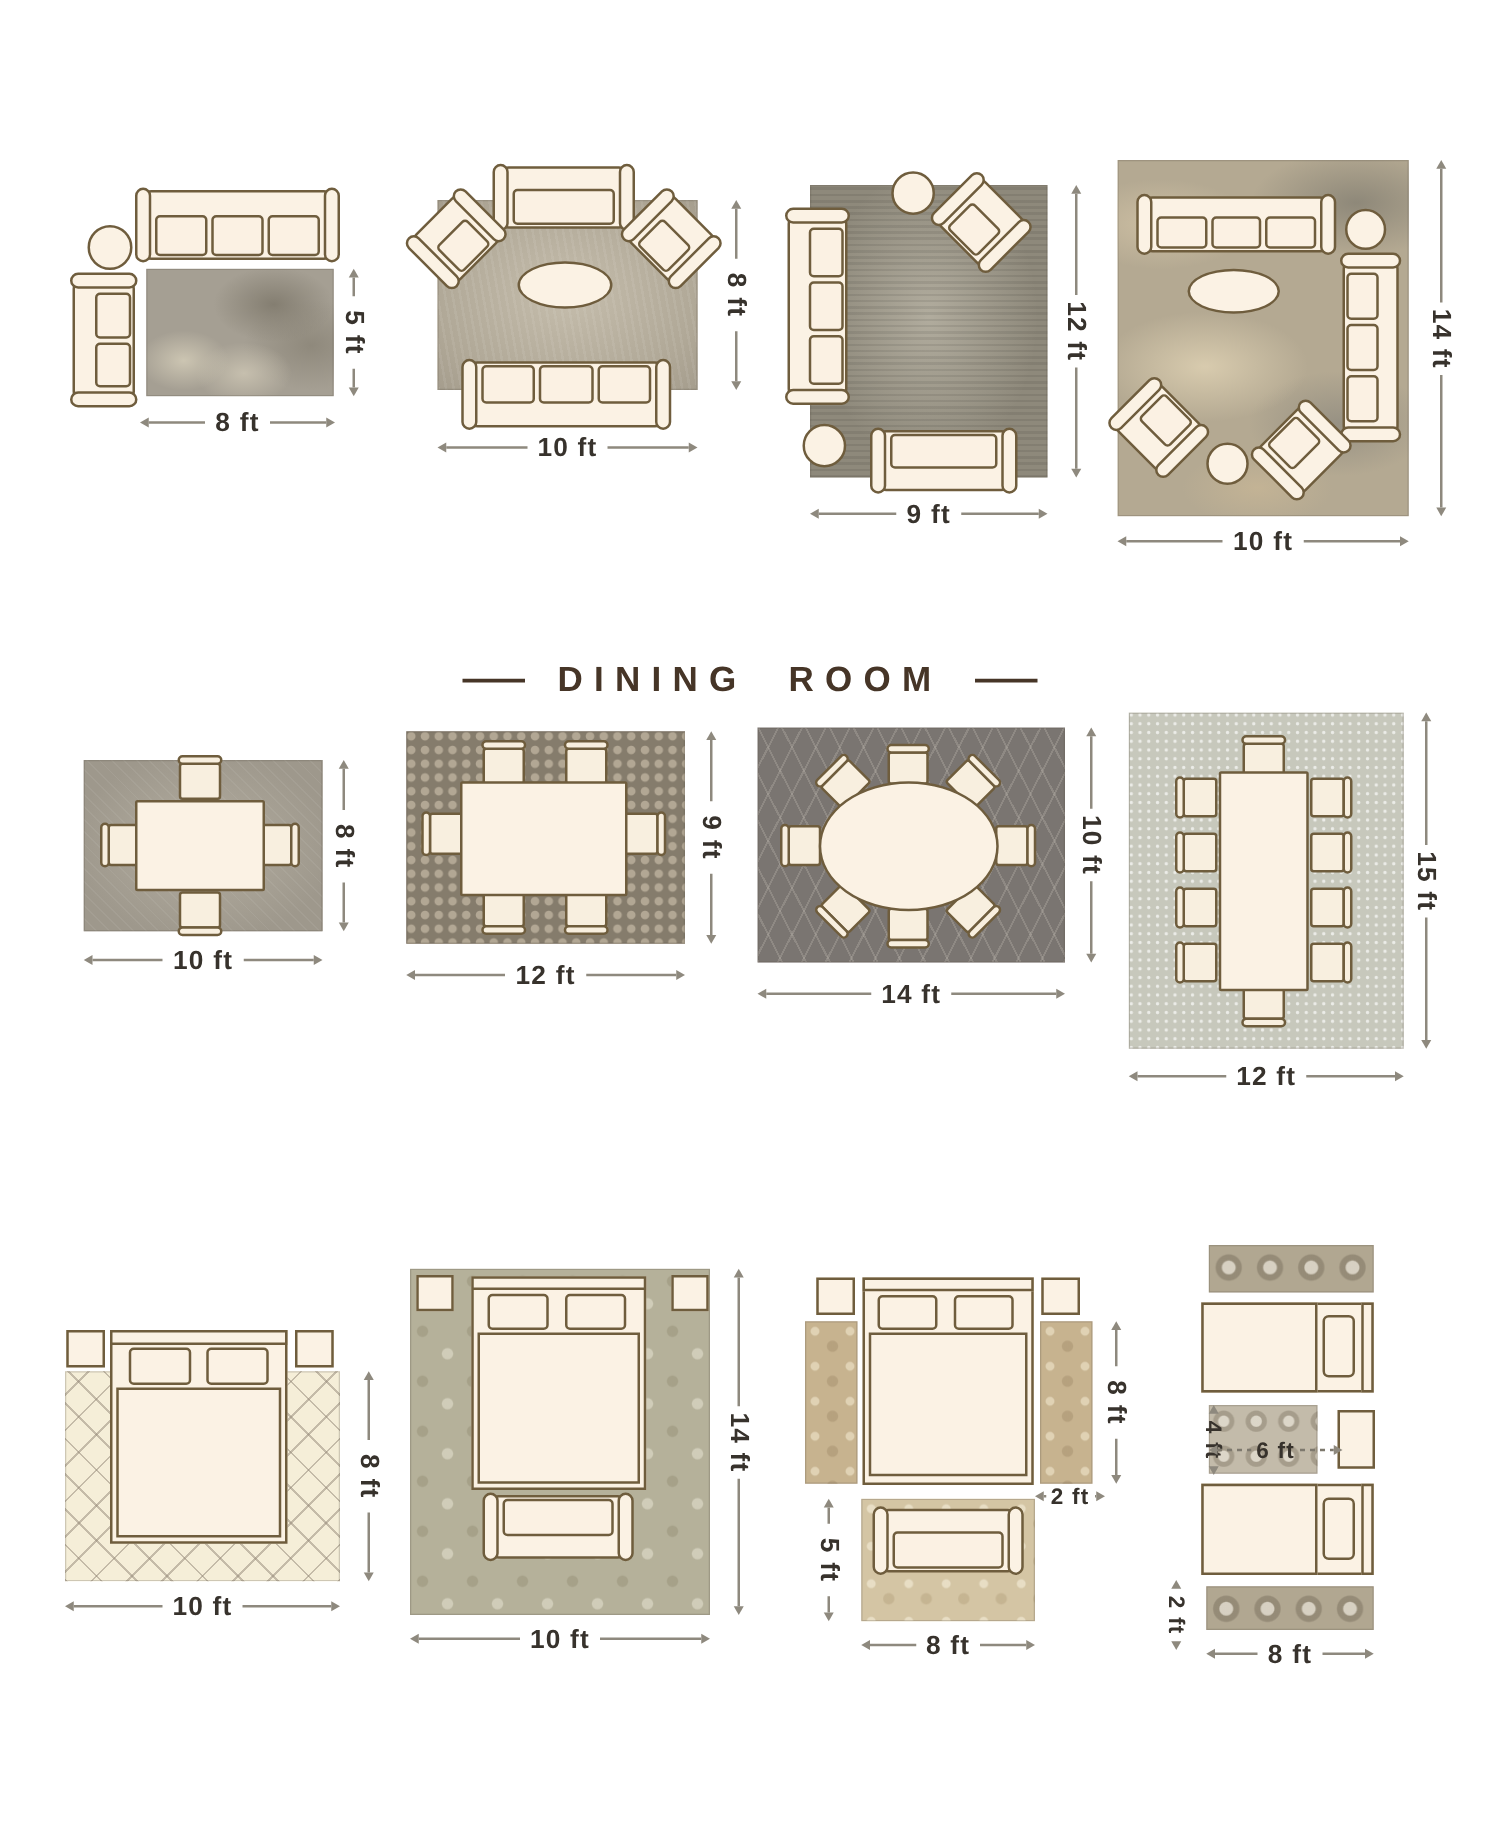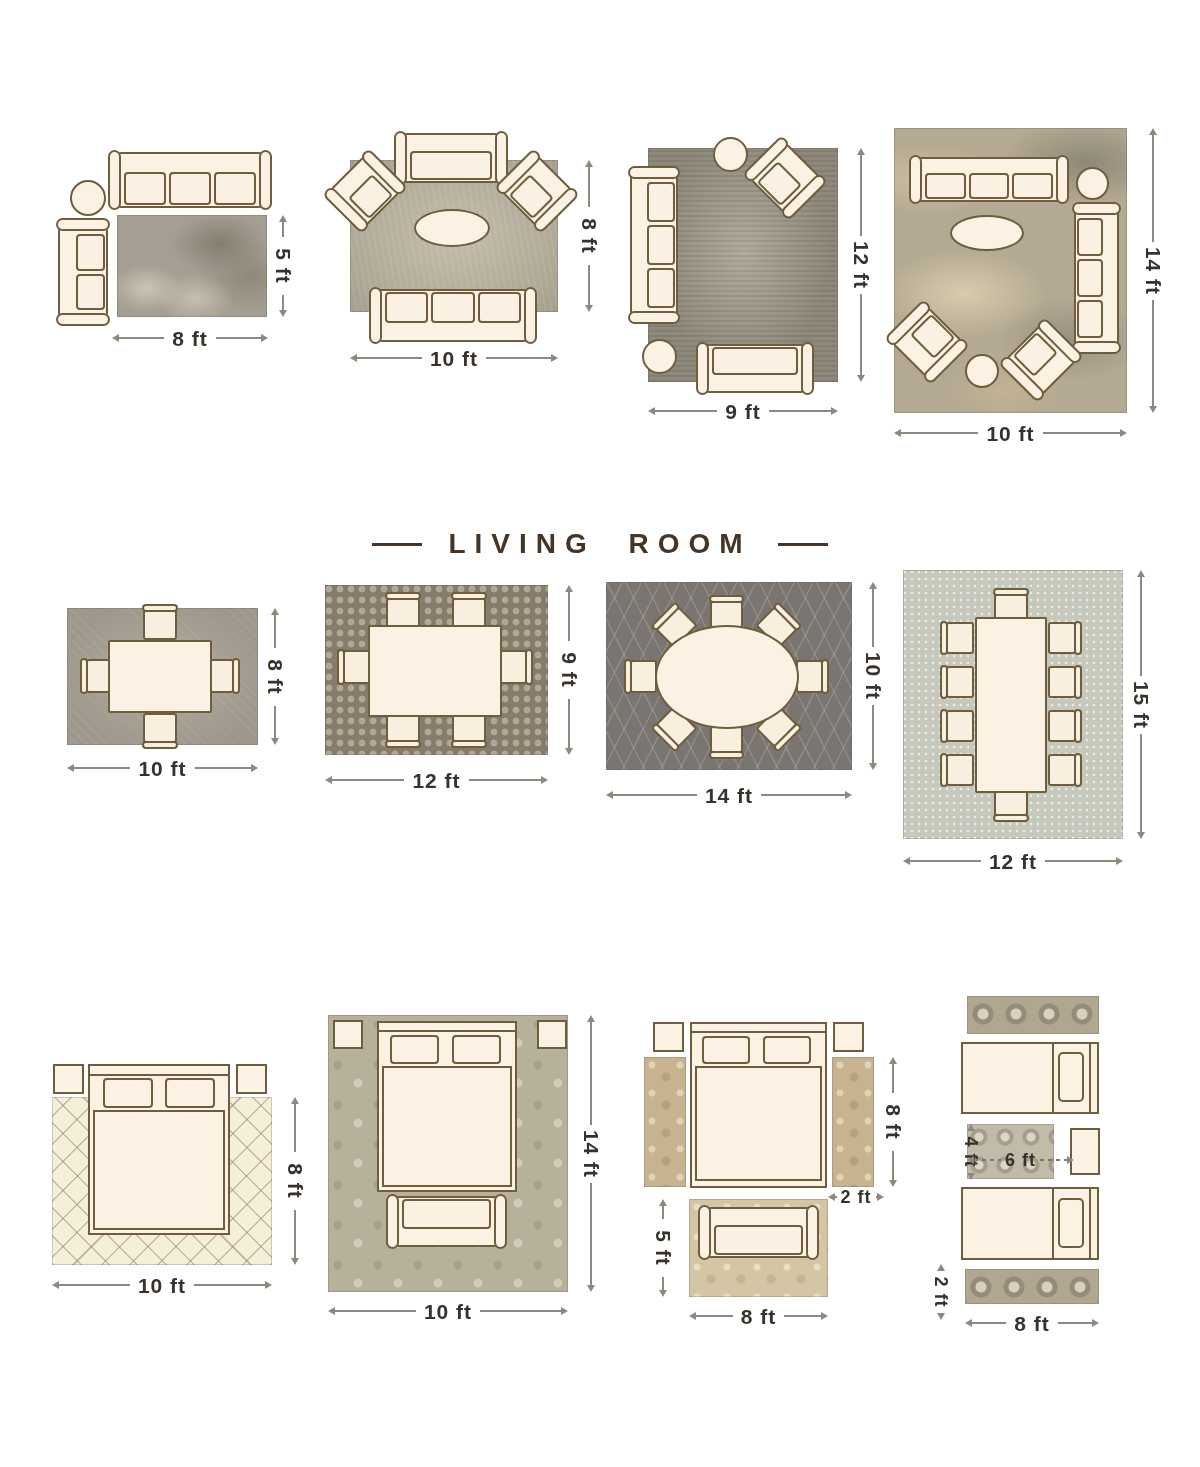--- a/index.html
+++ b/index.html
@@ -279,21 +279,21 @@
   <div class="dim dim-v" style="left:1140px;top:128px;height:285px;">
     <span class="seg"></span>
       <span class="lblwrap">
         <span class="lbl">14 ft</span>
       </span>
       <span class="seg"></span>
   </div>
 
   <div class="sec-title" style="top:528px;">
     <span class="dash"></span>
-    <span>LIVING ROOM</span>
+    <span>DINING ROOM</span>
     <span class="dash"></span>
   </div>
 
   <div class="rug rug-d1" style="left:67px;top:608px;width:191px;height:137px;"></div>
   <div class="dchair ch-u" style="left:143px;top:610px;width:34px;height:30px;"></div>
   <div class="dchair ch-d" style="left:143px;top:713px;width:34px;height:30px;"></div>
   <div class="dchair ch-l" style="left:86px;top:659px;width:30px;height:34px;"></div>
   <div class="dchair ch-r" style="left:204px;top:659px;width:30px;height:34px;"></div>
   <div class="f" style="left:108px;top:640px;width:104px;height:73px;border-radius:2px;"></div>
   <div class="dim dim-h" style="left:67px;top:755px;width:191px;">

